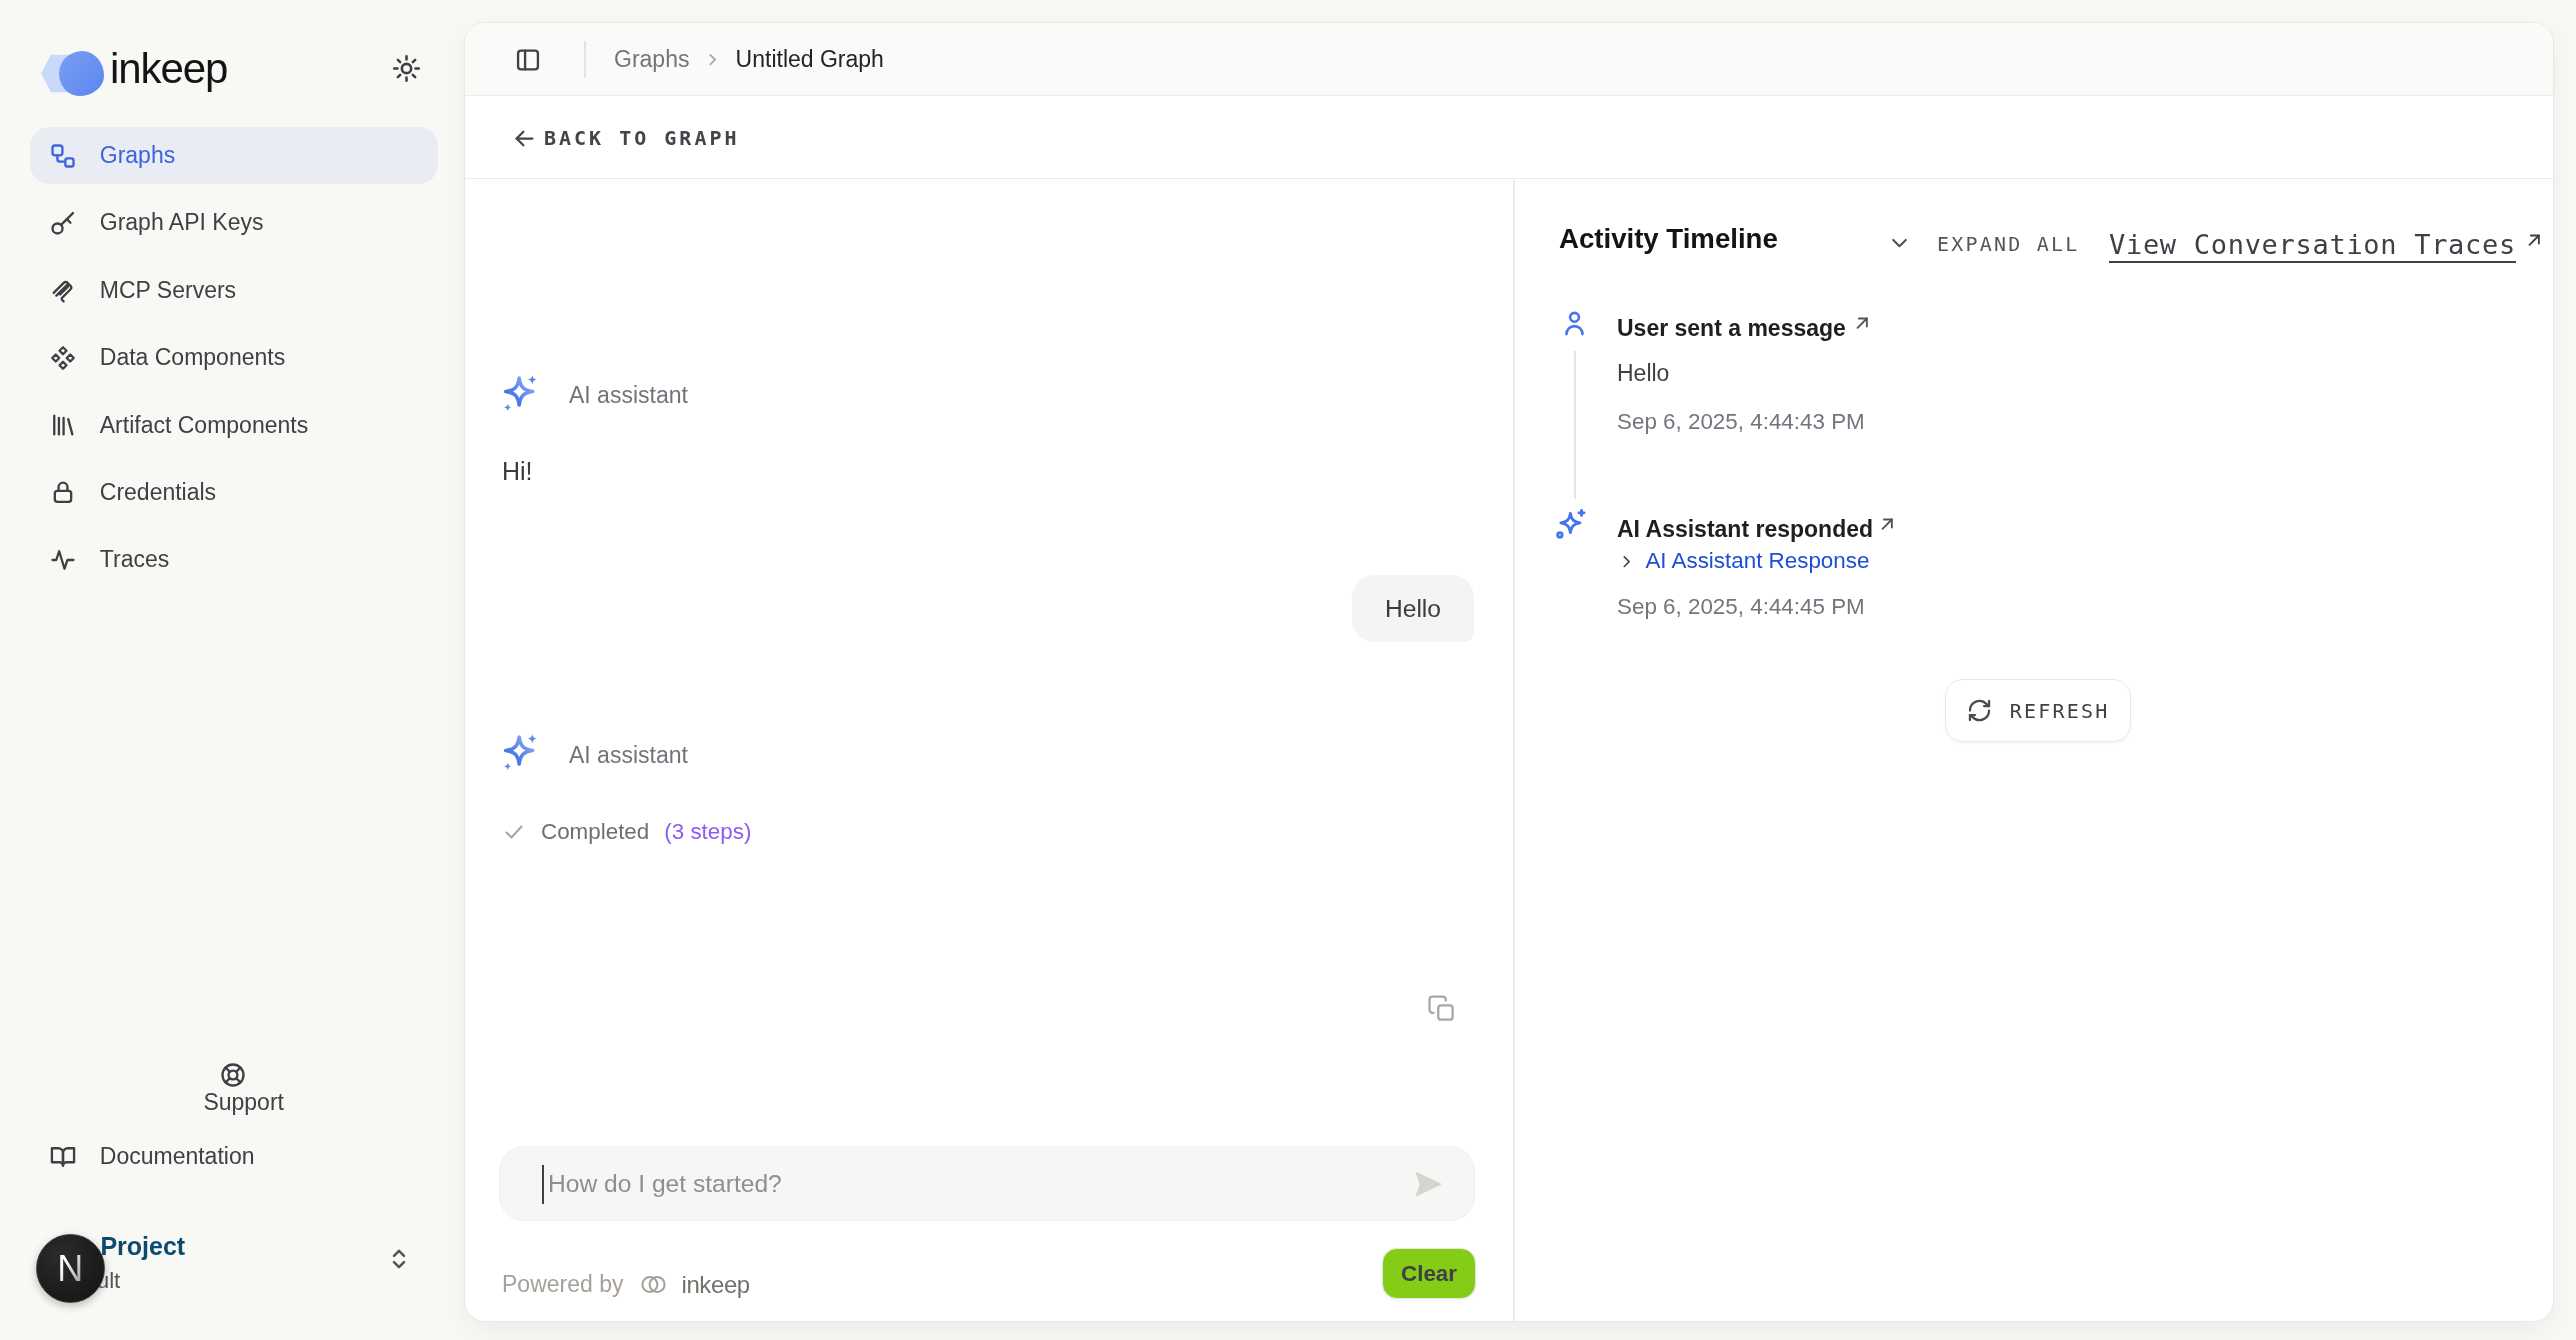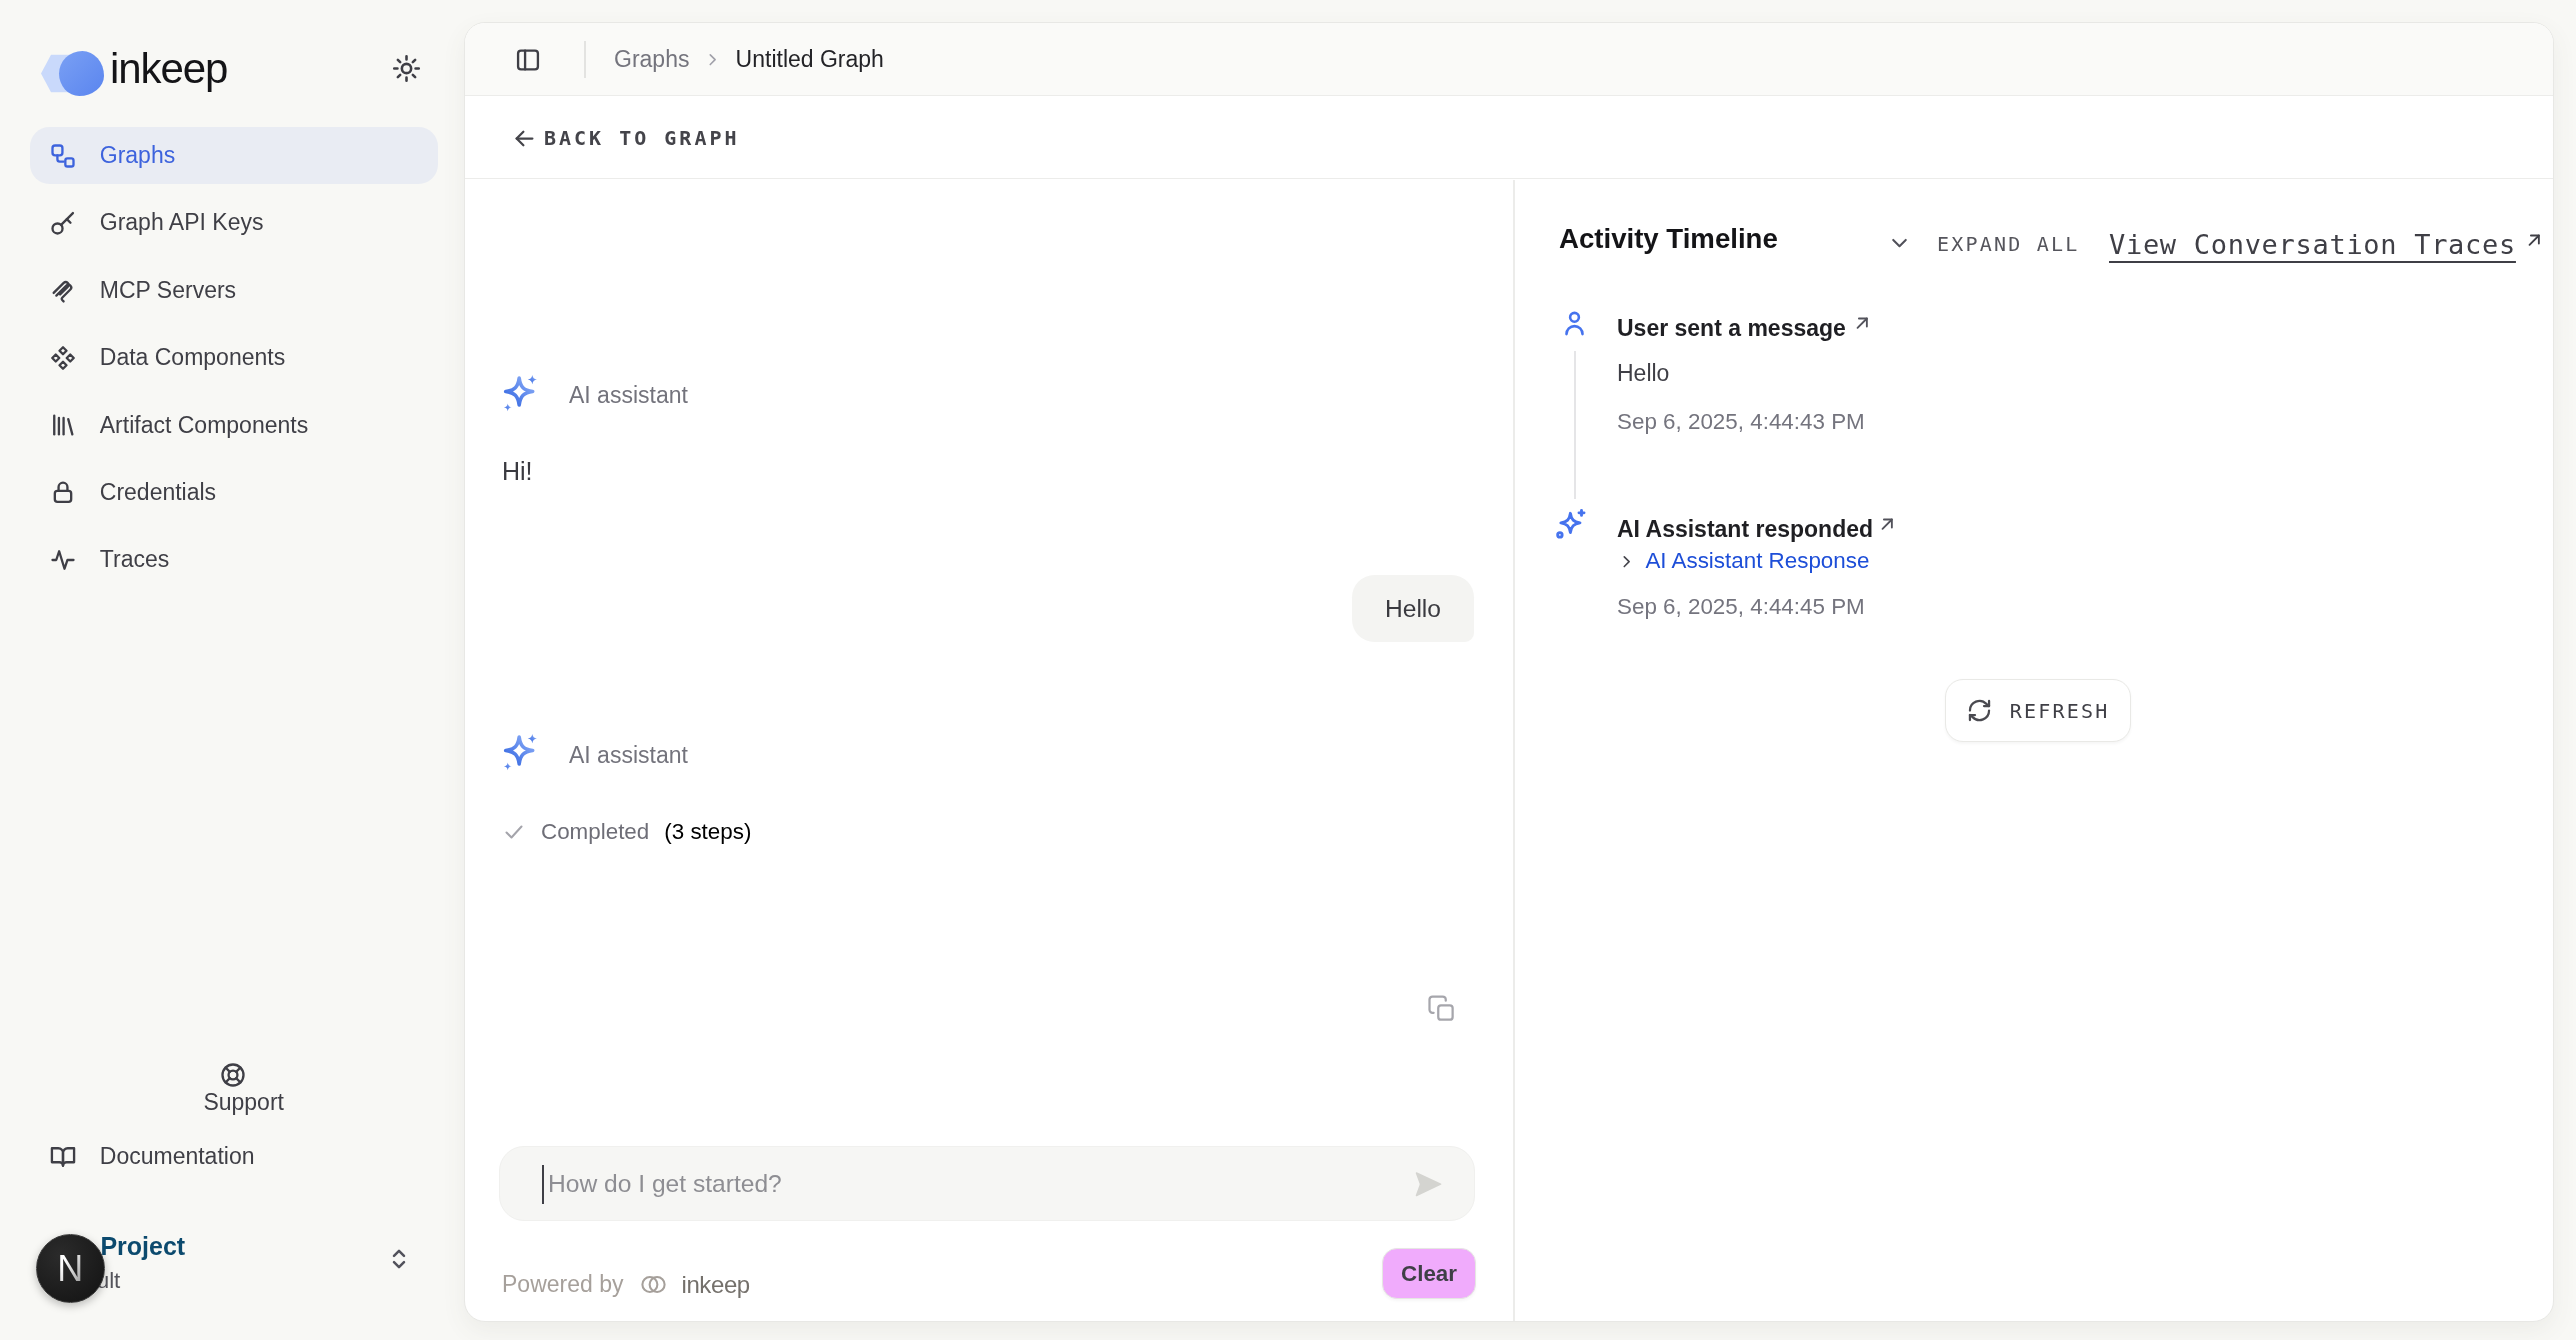--- a/index.html
+++ b/index.html
@@ -67,37 +67,37 @@
   
   .chat { position:absolute; left:0; top:-157px; width:1048px; height:1300px; }
   .sparkle-lg { width:45px; height:45px; }
   .assistant-label { font-size:23px; color:#73737C; }
   .msg-text { font-size:25px; color:#3A3A40; }
   .bubble { position:absolute; left:887px; top:552px; width:122px; height:67px; background:#F4F4F2;
     border-radius:22.4px 22.4px 9px 22.4px; display:flex; align-items:center; justify-content:center; }
   .bubble span { font-size:24.6px; color:#3A3A40; }
   .status-row { position:absolute; left:37px; top:796px; display:flex; align-items:center; gap:15px; }
   .status-label { font-size:22.4px; color:#6E6E77; font-weight:500; }
-  .status-steps { font-size:22.4px; color:#000000; }
+  .status-steps { font-size:22.4px; color:#8b5cf6; }
   .response-par { position:absolute; left:37px; top:857px; width:969px; font-size:24.6px; line-height:40px; color:#3A3A40; }
   .copy-btn { position:absolute; left:960px; top:969px; width:34px; height:34px; display:flex; align-items:center; justify-content:center; color:#A6A6AC; }
 
   .input-box { position:absolute; left:34px; top:1123px; width:976px; height:75px; background:#F6F6F4;
     border:0.7px solid #F0F0EE; border-radius:25px; }
   .input-caret { position:absolute; left:42px; top:18px; width:2.2px; height:39px; background:#3F3F46; }
   .chat-input { position:absolute; left:48px; top:0; width:842px; height:73px; border:none; outline:none; background:transparent;
     font-family:"Liberation Sans",sans-serif; font-size:24.6px; color:#3A3A40; }
   .chat-input::placeholder { color:#8E8E93; opacity:1; }
   .send-btn { position:absolute; right:28px; top:19.4px; width:36px; height:36px; color:#D4D4D0; display:flex; align-items:center; justify-content:center; }
 
   .powered-row { position:absolute; left:37px; top:1246px; display:flex; align-items:center; gap:12px; }
   .powered-label { font-size:23px; color:#A6A09B; }
   .powered-logo { color:#A6A09B; margin-left:3px; }
   .powered-brand { font-size:24px; color:#74706B; font-weight:500; letter-spacing:-0.4px; }
-  .clear-btn { position:absolute; left:917px; top:1225px; width:94px; height:51px; background:#f0abfc;
+  .clear-btn { position:absolute; left:917px; top:1225px; width:94px; height:51px; background:#84cc16;
     border:1.5px solid #E6E6E3; border-radius:15px; box-shadow:0 1.5px 3px rgba(0,0,0,.04);
     display:flex; align-items:center; justify-content:center; }
   .clear-btn span { font-size:22.4px; font-weight:700; color:#3F3F46; }
 
   
   .timeline { position:absolute; left:1049px; top:-157px; width:1041px; height:1300px;padding-left:16px; }
   .tl-title { position:absolute; left:45px; top:200px; font-size:27.6px; font-weight:700; color:#141417; }
   .tl-chevron { position:absolute; left:373px; top:207px; color:#52525B; }
   .tl-expand { position:absolute; left:423px; top:209px; font-family:"DejaVu Sans Mono",monospace; font-size:20px; letter-spacing:2.2px; font-weight:500; color:#55555C; }
   .tl-viewtraces { position:absolute; left:595px; top:206px; display:flex; align-items:flex-start; gap:7.5px; color:#3F3F46; }

